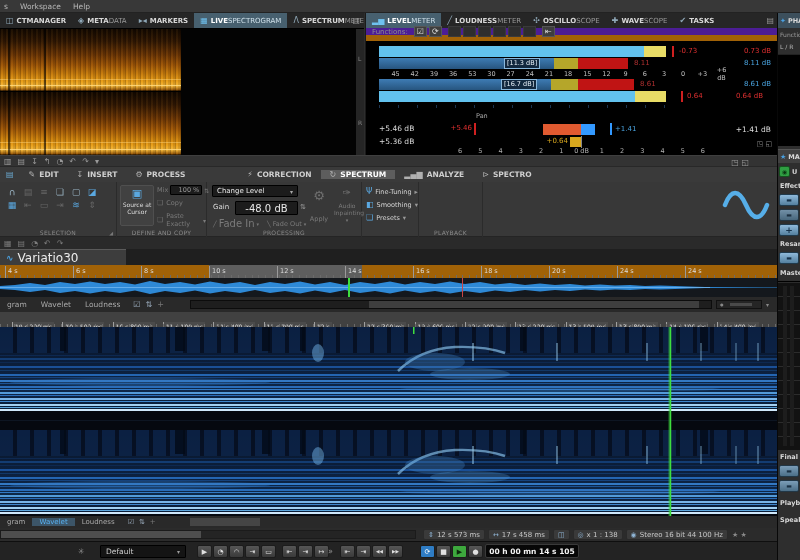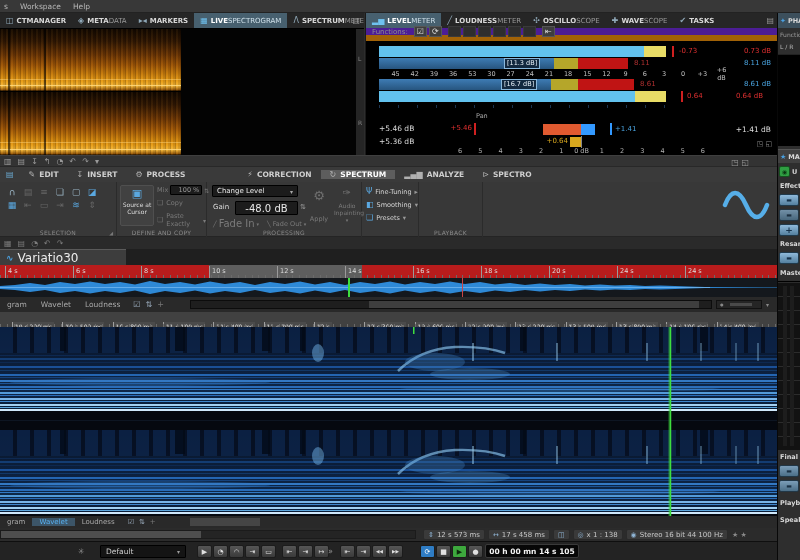--- a/index.html
+++ b/index.html
@@ -429,21 +429,21 @@
       </div>
   </div>
 
   <div class="abs" style="left:0;top:249px;width:777px;height:16px;background:#1f1f1f">
     <div class="abs row" style="left:0;top:0;width:126px;height:16px;background:#3d3d3d;border-top:1px solid #5a5a5a;gap:4px;padding-left:6px">
       <span style="color:#4aa0e0;font-size:9px;font-weight:bold">∿</span>
       <span style="font-size:12px;color:#ececec">Variatio30</span>
     </div>
   </div>
 
-  <div class="abs ruler-minor" style="left:0;top:265px;width:777px;height:13px;background:#b91c1c;overflow:hidden">
+  <div class="abs ruler-minor" style="left:0;top:265px;width:777px;height:13px;background:#a16207;overflow:hidden">
     <div class="abs" style="left:209px;top:0;width:153px;height:13px;background:#5e5e5e"></div>
     <div class="row abs" style="left:5px;top:0;height:13px">
 
     <span class="otick">4 s</span>
         <span class="otick">6 s</span>
         <span class="otick">8 s</span>
         <span class="otick">10 s</span>
         <span class="otick">12 s</span>
         <span class="otick">14 s</span>
         <span class="otick">16 s</span>

